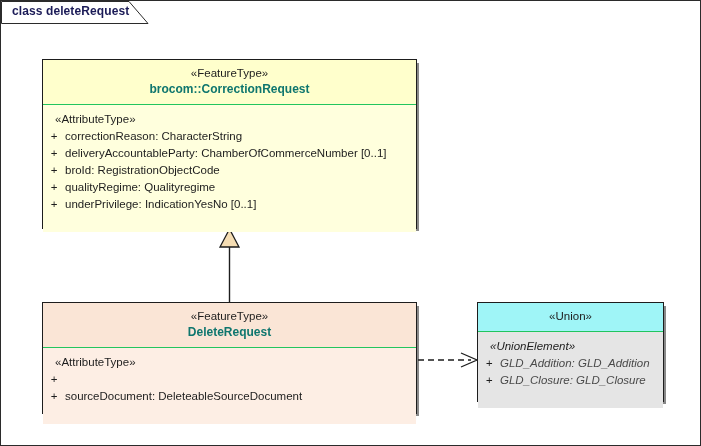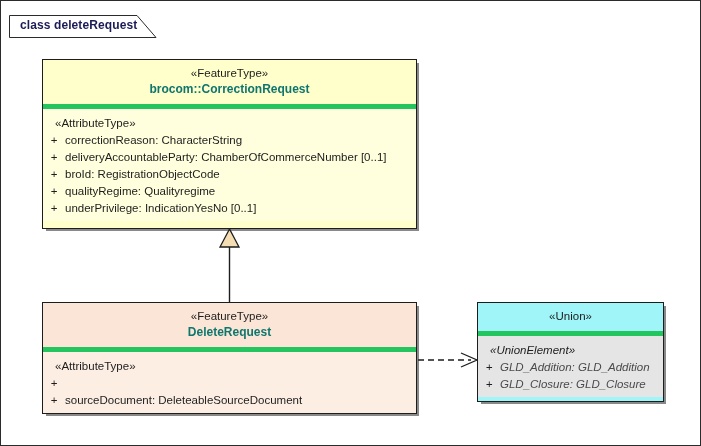--- a/index.html
+++ b/index.html
@@ -13,53 +13,53 @@
     position:relative;
     width:701px;height:446px;
     box-sizing:border-box;
     border:1px solid #2b2b2b;
     background:#ffffff;
     overflow:hidden;
   }
 
   
   .frame-tab{
-    position:absolute;left:0;top:14px;
-    width:149px;height:23px;margin-left:8px;
+    position:absolute;left:0;top:0;
+    width:149px;height:23px;
   }
   .frame-tab svg{display:block;}
   .frame-tab-label{
     position:absolute;left:11px;top:3px;
     font-size:12px;font-weight:bold;color:#1b1b57;
     white-space:nowrap;letter-spacing:.1px;
   }
 
   
   .uml{
     position:absolute;
     box-sizing:border-box;
     border:1px solid #1d1d1d;
     box-shadow:3px 3px 0 -1px rgba(40,40,40,.55);
   }
   .uml .head{
     box-sizing:border-box;
-    border-bottom:5px solid #22c55e;
+    border-bottom:1px solid #22c55e;
     text-align:center;
     padding:6px 4px 7px;
   }
   .uml .stereo{
     font-size:11.5px;color:#1d1d1d;line-height:15px;white-space:nowrap;
   }
   .uml .cname{
     font-size:12px;font-weight:bold;color:#0f766e;line-height:16px;
     white-space:nowrap;
   }
   .uml .cname.underline{ text-decoration:underline; }
   .uml .body{
-    padding:6px 0 4px;
+    padding:6px 0 19px;
     overflow:hidden;
   }
   .uml .sect-stereo{
     font-size:11.5px;color:#1d1d1d;line-height:17px;
     padding-left:12px;white-space:nowrap;
   }
   .attr{
     display:flex;align-items:baseline;
     font-size:11.5px;color:#1d1d1d;line-height:17px;
     white-space:nowrap;

